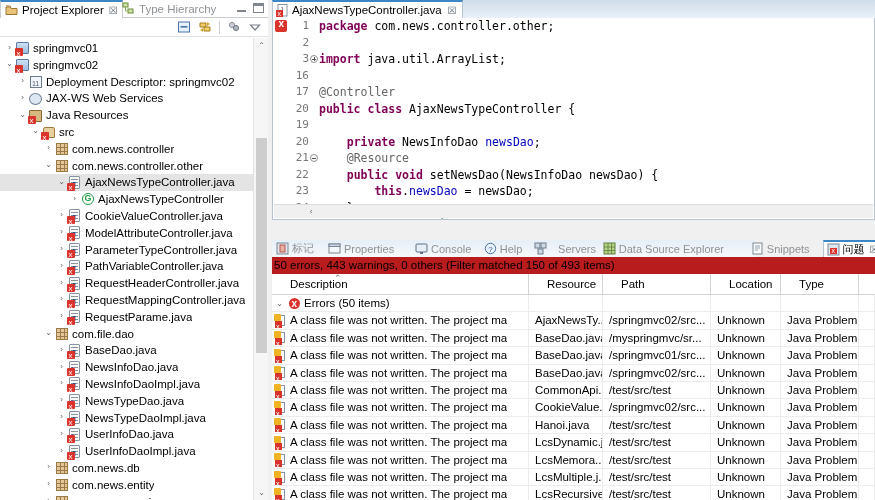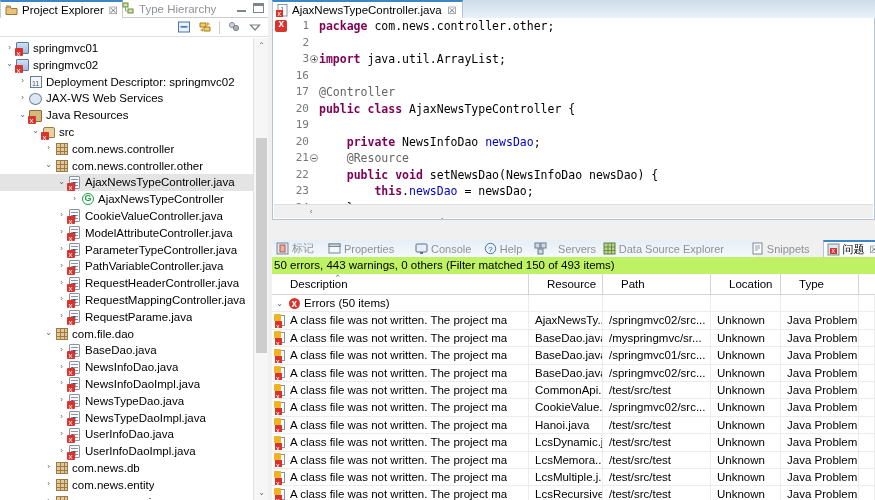--- a/index.html
+++ b/index.html
@@ -160,21 +160,21 @@
   #bp-tabbar { position: relative; height: 17px; background: linear-gradient(#e6eef7,#f6f9fc); }
   .bp-tab {
     position: absolute; top: 0; height: 17px; display: flex; align-items: center; gap: 3px;
     padding: 0 3px; font-size: 11px; white-space: nowrap; color: #8f9296;
   }
   .bp-tab.active { color: #000; background: #ffffff; border-top: 2px solid #3c86c6; border-left: 1px solid #b6c4d2; border-right: 1px solid #b6c4d2; }
   .bp-ic { width: 13px; height: 13px; position: relative; flex: 0 0 13px; }
 
   #bp-summary {
     position: absolute; left: 0; top: 17px; width: 603px; height: 17px;
-    font-size: 11.5px; line-height: 17px; padding-left: 2px; background: #bef264;
+    font-size: 11.5px; line-height: 17px; padding-left: 2px; background: #b91c1c;
     white-space: nowrap;
   }
   
   #ptable { position: absolute; left: 0; top: 34px; width: 603px; height: 226px; background:#ffffff; overflow:hidden; }
   #pt-head { display: flex; height: 21px; background: #ffffff; border-bottom: 1px solid #d4d4d4; }
   .pt-th {
     position: relative; height: 21px; line-height: 21px; font-size: 11.5px;
     padding-left: 18px; border-right: 1px solid #d4d4d4; overflow:hidden; white-space: nowrap;
   }
   .pt-sortmark { position:absolute; left: 62px; top: -6px; font-size: 9px; color:#7a7a7a; }

